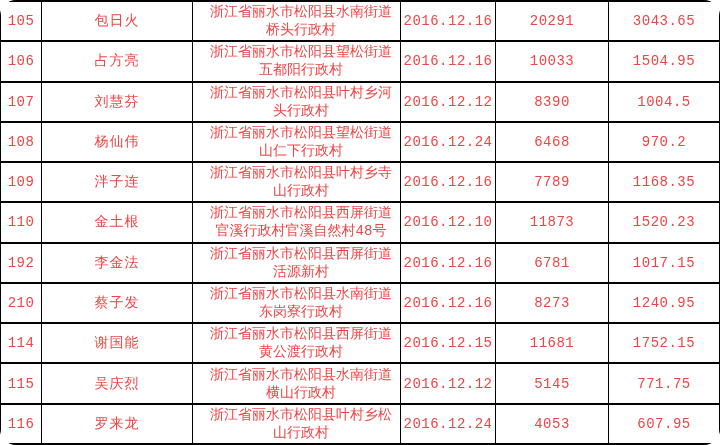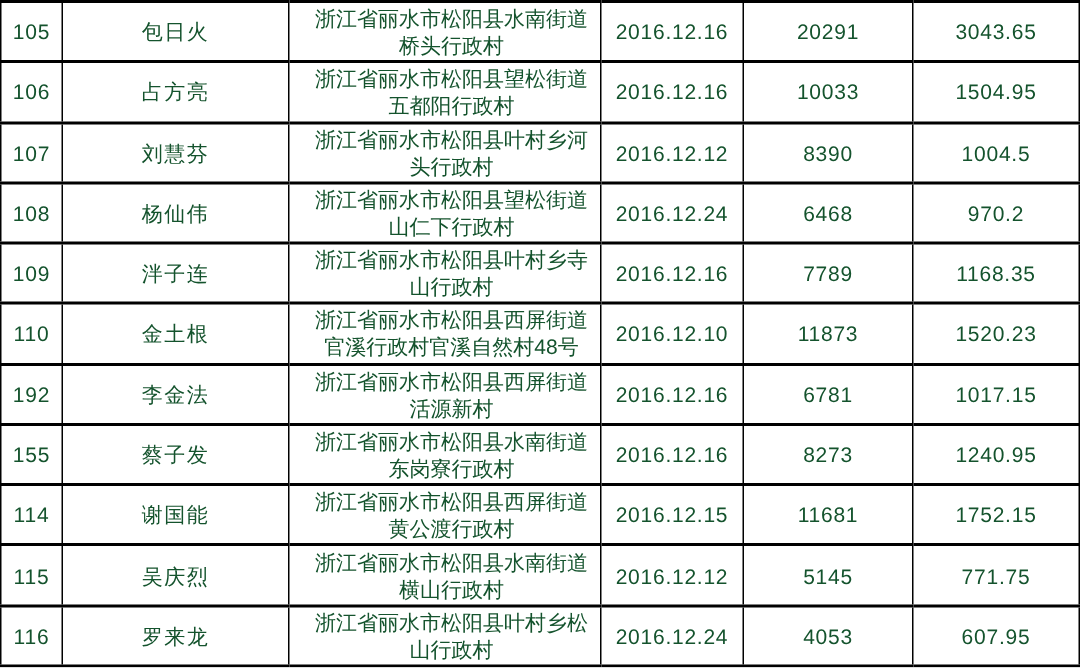--- a/index.html
+++ b/index.html
@@ -5,22 +5,23 @@
   html, body {
     margin: 0;
     padding: 0;
     background: #ffffff;
   }
   .page {
     width: 720px;
     height: 445px;
     background: #ffffff;
     overflow: hidden;
-    font-family: Liberation Sans, sans-serif;
-    color: #14532d;
+    font-family: Liberation Mono, monospace;
+    color: #ef4444;
+    border-radius: 16px;
   }
   table.records {
     border-collapse: collapse;
     table-layout: fixed;
     width: 719px;
     height: 445px;
   }
   table.records td {
     border: solid #000000;
     border-width: 2px 1px; 
@@ -111,21 +112,21 @@
   </tr>
         <tr>
     <td class="col-no">192</td>
     <td class="col-name">李金法</td>
     <td class="col-address">浙江省丽水市松阳县西屏街道活源新村</td>
     <td class="col-date">2016.12.16</td>
     <td class="col-quantity">6781</td>
     <td class="col-amount">1017.15</td>
   </tr>
         <tr>
-    <td class="col-no">155</td>
+    <td class="col-no">210</td>
     <td class="col-name">蔡子发</td>
     <td class="col-address">浙江省丽水市松阳县水南街道东岗寮行政村</td>
     <td class="col-date">2016.12.16</td>
     <td class="col-quantity">8273</td>
     <td class="col-amount">1240.95</td>
   </tr>
         <tr>
     <td class="col-no">114</td>
     <td class="col-name">谢国能</td>
     <td class="col-address">浙江省丽水市松阳县西屏街道黄公渡行政村</td>

